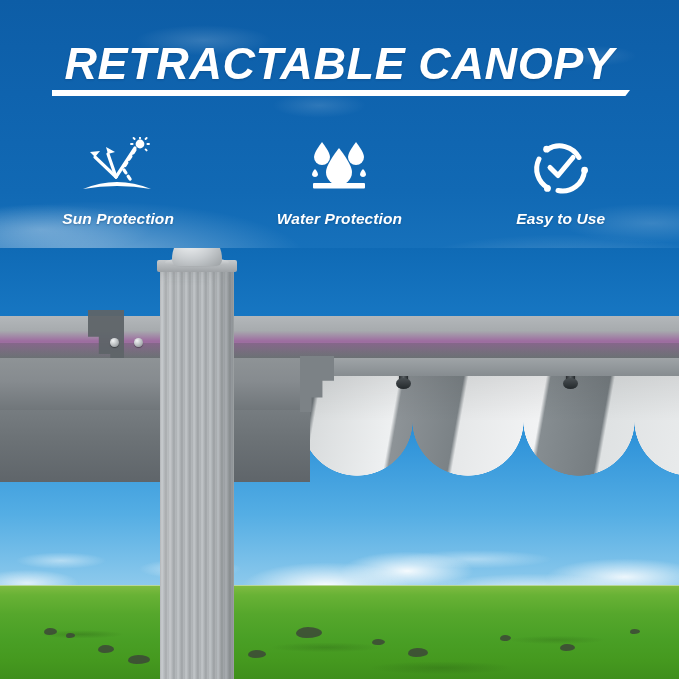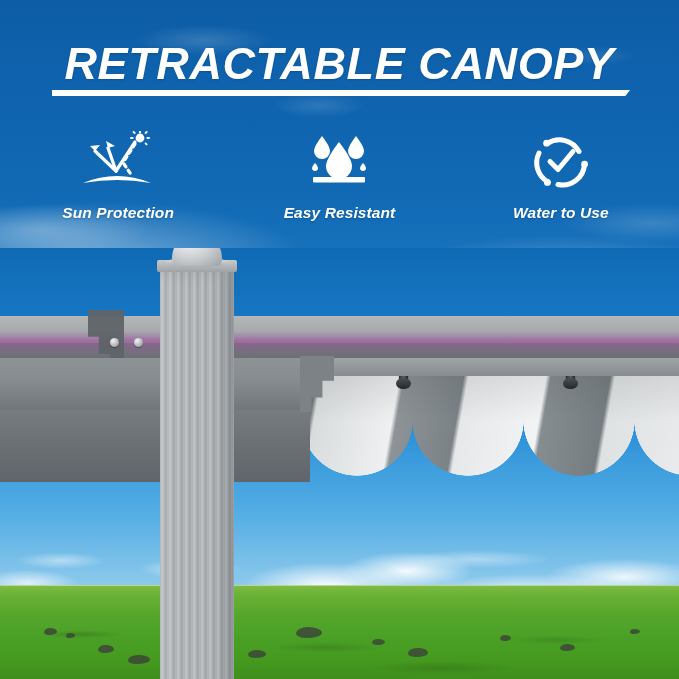--- a/index.html
+++ b/index.html
@@ -63,21 +63,21 @@
     left: 52px; top: 90px;
     width: 578px;
     height: 6px;
     background: #ffffff;
     clip-path: polygon(0 0, 100% 0, 99.2% 100%, 0 100%);
   }
 
   
   .features {
     position: absolute;
-    left: 28px; top: 130px;
+    left: 28px; top: 136px;
     width: 623px;
     height: 112px;
     display: flex;
     gap: 41px;
   }
   .feature {
     flex: 1 1 0;
     display: flex;
     flex-direction: column;
     align-items: center;
@@ -372,39 +372,39 @@
       <div class="feature-icon">
         <svg width="64" height="58" viewBox="0 0 64 58" fill="#ffffff">
           <path d="M32 10 C32 10 45 26 45 34 A13 13 0 0 1 19 34 C19 26 32 10 32 10 Z"></path>
           <path d="M15 4 C15 4 23 14 23 19 A8 8 0 0 1 7 19 C7 14 15 4 15 4 Z"></path>
           <path d="M49 4 C49 4 57 14 57 19 A8 8 0 0 1 41 19 C41 14 49 4 49 4 Z"></path>
           <path d="M8 31 C10 33 11 35 11 37 A3.2 3.2 0 0 1 5 37 C5 35 6 33 8 31 Z"></path>
           <path d="M56 31 C58 33 59 35 59 37 A3.2 3.2 0 0 1 53 37 C53 35 54 33 56 31 Z"></path>
           <rect x="6" y="45" width="52" height="5.5" rx="1"></rect>
         </svg>
       </div>
-      <div class="feature-label">Easy Resistant</div>
+      <div class="feature-label">Water Protection</div>
     </div>
 
 
     <div class="feature">
       <div class="feature-icon">
         <svg width="60" height="60" viewBox="0 0 60 60" fill="none">
           <g stroke="#ffffff" stroke-width="5" stroke-linecap="round" fill="none">
             <path d="M16.5 12.5 A22 22 0 0 1 48 20.5"></path>
             <path d="M53.5 33.5 A22 22 0 0 1 27 53.5"></path>
             <path d="M17 51 A22 22 0 0 1 8 22"></path>
           </g>
           <circle cx="15.6" cy="12.2" r="3.4" fill="#ffffff"></circle>
           <circle cx="53.6" cy="33.2" r="3.4" fill="#ffffff"></circle>
           <circle cx="16.4" cy="51.4" r="3.4" fill="#ffffff"></circle>
           <path d="M19 30.5 L27 38.5 L42 20.5" stroke="#ffffff" stroke-width="5" stroke-linecap="round" stroke-linejoin="round" fill="none"></path>
         </svg>
       </div>
-      <div class="feature-label">Water to Use</div>
+      <div class="feature-label">Easy to Use</div>
     </div>
 
   </div>
 
   <div class="scene">
     <div class="scene-inner">
 
       <div class="scene-sky"></div>
       <div class="clouds-high"></div>
       <div class="clouds"></div>

